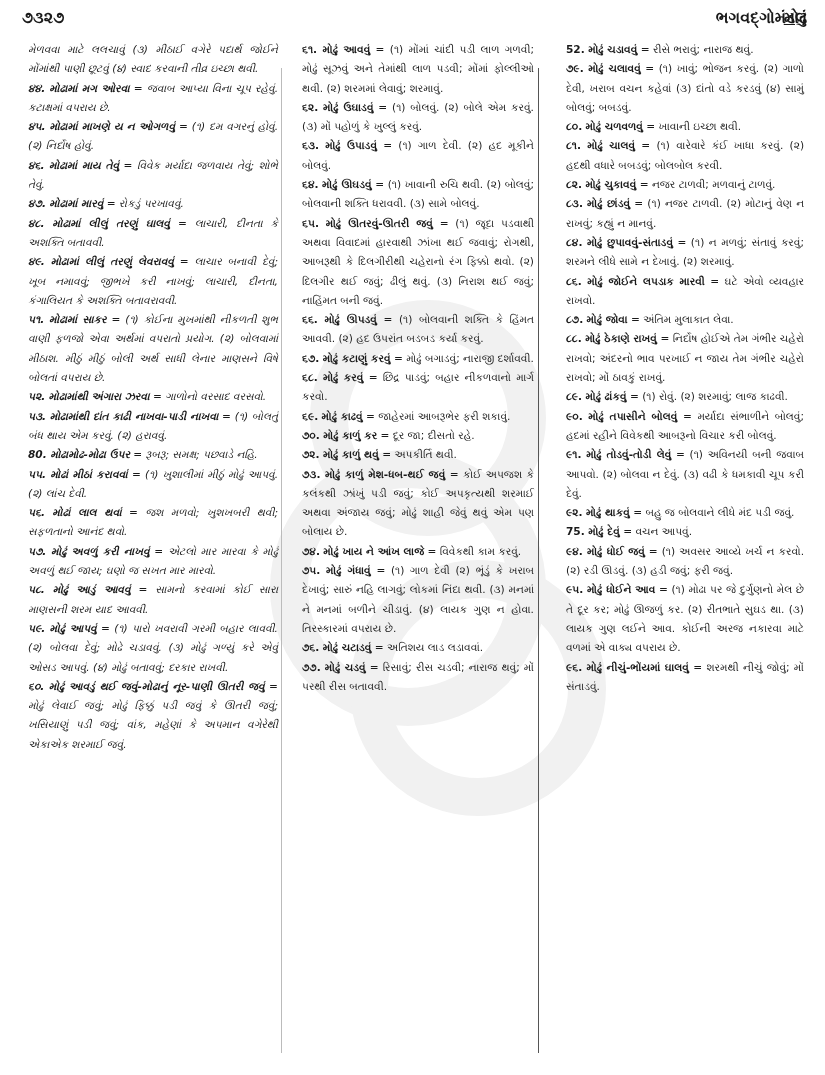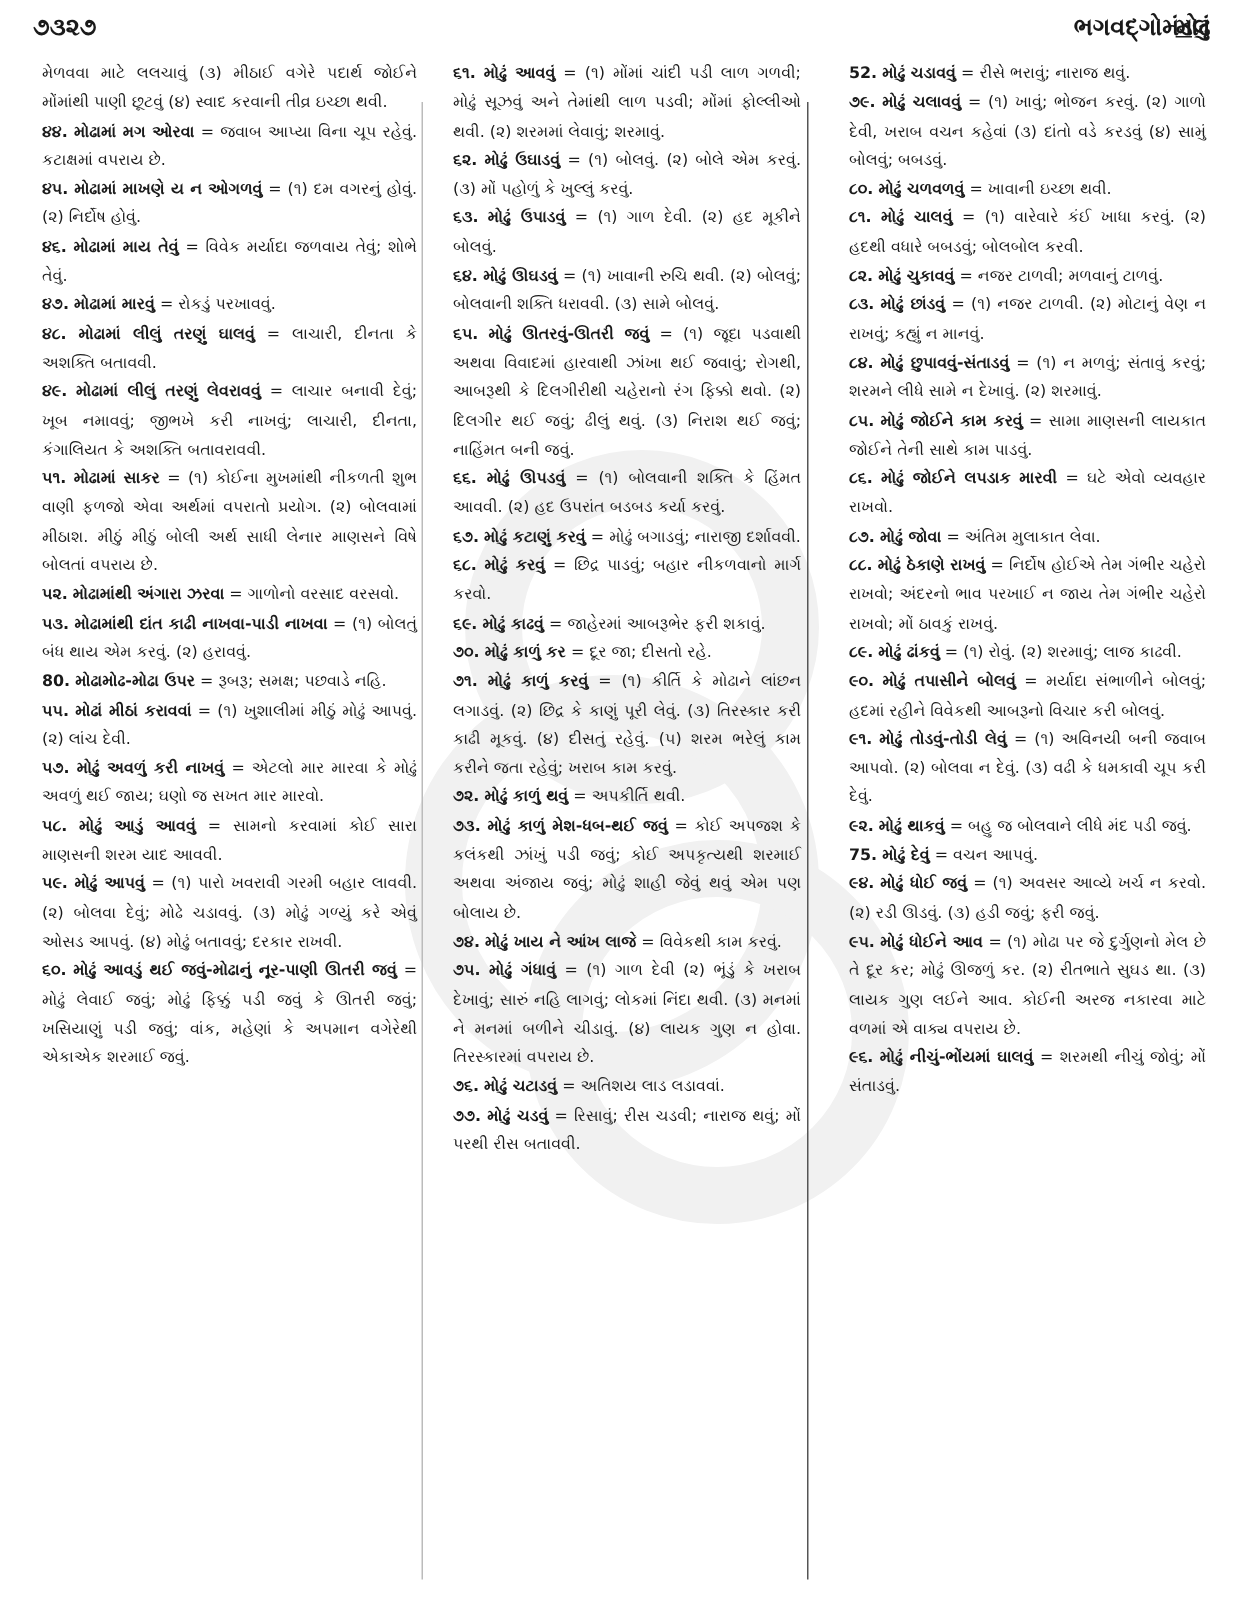--- a/index.html
+++ b/index.html
@@ -7,21 +7,21 @@
          font-family: "DejaVu Sans", sans-serif; color: #1a1a1a; }
   .watermark { position: absolute; left: 290px; top: 300px; width: 280px; height: 480px; pointer-events: none; }
   .watermark .ring { position: absolute; border: 38px solid #f1f1f1; border-radius: 50%; }
   .header { position: absolute; top: 8px; left: 22px; right: 18px; height: 22px;
             font-size: 16px; font-weight: bold; }
   .header .pg { position: absolute; left: 0; top: 0; }
   .header .title { position: absolute; left: 0; right: 0; text-align: right; top: 0; }
   .header .guide { position: absolute; right: 0; top: 0; text-decoration: underline; }
   .col { position: absolute; top: 40px; font-size: 10.6px; line-height: 19.3px;
          text-align: justify; }
-  .col.c1 { left: 28px; width: 250px; }
+  .col.c1 { left: 28px; width: 250px; font-style: italic; }
   .col.c2 { left: 302px; width: 232px; }
   .col.c3 { left: 566px; width: 238px; }
   .sep { position: absolute; width: 1px; background: #777; }
   .sep.s1 { left: 281px; top: 68px; height: 985px; background: #bbb; }
   .sep.s2 { left: 538px; top: 68px; height: 985px; background: #555; }
   .entry { margin: 0; padding: 0; }
   .num { font-weight: bold; }
   .head { font-weight: bold; }
 </style>
 </head>
@@ -48,53 +48,52 @@
     <p class="entry"><span class="num">૪૫.</span> <span class="head">મોઢામાં માખણે ય ન ઓગળવું</span> <span>= (૧) દમ વગરનું હોવું. (૨) નિર્દોષ હોવું.</span></p>
     <p class="entry"><span class="num">૪૬.</span> <span class="head">મોઢામાં માય તેવું</span> <span>= વિવેક મર્યાદા જળવાય તેવું; શોભે તેવું.</span></p>
     <p class="entry"><span class="num">૪૭.</span> <span class="head">મોઢામાં મારવું</span> <span>= રોકડું પરખાવવું.</span></p>
     <p class="entry"><span class="num">૪૮.</span> <span class="head">મોઢામાં લીલું તરણું ઘાલવું</span> <span>= લાચારી, દીનતા કે અશક્તિ બતાવવી.</span></p>
     <p class="entry"><span class="num">૪૯.</span> <span class="head">મોઢામાં લીલું તરણું લેવરાવવું</span> <span>= લાચાર બનાવી દેવું; ખૂબ નમાવવું; જીભખે કરી નાખવું; લાચારી, દીનતા, કંગાલિયત કે અશક્તિ બતાવરાવવી.</span></p>
     <p class="entry"><span class="num">૫૧.</span> <span class="head">મોઢામાં સાકર</span> <span>= (૧) કોઈના મુખમાંથી નીકળતી શુભ વાણી ફળજો એવા અર્થમાં વપરાતો પ્રયોગ. (૨) બોલવામાં મીઠાશ. મીઠું મીઠું બોલી અર્થ સાધી લેનાર માણસને વિષે બોલતાં વપરાય છે.</span></p>
     <p class="entry"><span class="num">૫૨.</span> <span class="head">મોઢામાંથી અંગારા ઝરવા</span> <span>= ગાળોનો વરસાદ વરસવો.</span></p>
     <p class="entry"><span class="num">૫૩.</span> <span class="head">મોઢામાંથી દાંત કાઢી નાખવા-પાડી નાખવા</span> <span>= (૧) બોલતું બંધ થાય એમ કરવું. (૨) હરાવવું.</span></p>
     <p class="entry"><span class="num">80.</span> <span class="head">મોઢામોઢ-મોઢા ઉપર</span> <span>= રૂબરૂ; સમક્ષ; પછવાડે નહિ.</span></p>
     <p class="entry"><span class="num">૫૫.</span> <span class="head">મોઢાં મીઠાં કરાવવાં</span> <span>= (૧) ખુશાલીમાં મીઠું મોઢું આપવું. (૨) લાંચ દેવી.</span></p>
+    <p class="entry"><span class="num">૫૬.</span> <span class="head">મોઢાં લાલ થવાં</span> <span>= જશ મળવો; ખુશખબરી થવી; સફળતાનો આનંદ થવો.</span></p>
     <p class="entry"><span class="num">૫૭.</span> <span class="head">મોઢું અવળું કરી નાખવું</span> <span>= એટલો માર મારવા કે મોઢું અવળું થઈ જાય; ઘણો જ સખત માર મારવો.</span></p>
     <p class="entry"><span class="num">૫૮.</span> <span class="head">મોઢું આડું આવવું</span> <span>= સામનો કરવામાં કોઈ સારા માણસની શરમ યાદ આવવી.</span></p>
     <p class="entry"><span class="num">૫૯.</span> <span class="head">મોઢું આપવું</span> <span>= (૧) પારો ખવરાવી ગરમી બહાર લાવવી. (૨) બોલવા દેવું; મોઢે ચડાવવું. (૩) મોઢું ગળ્યું કરે એવું ઓસડ આપવું. (૪) મોઢું બતાવવું; દરકાર રાખવી.</span></p>
     <p class="entry"><span class="num">૬૦.</span> <span class="head">મોઢું આવડું થઈ જવું-મોઢાનું નૂર-પાણી ઊતરી જવું</span> <span>= મોઢું લેવાઈ જવું; મોઢું ફિક્કું પડી જવું કે ઊતરી જવું; ખસિયાણું પડી જવું; વાંક, મહેણાં કે અપમાન વગેરેથી એકાએક શરમાઈ જવું.</span></p>
   </div>
 <div class="col c2">
     <p class="entry"><span class="num">૬૧.</span> <span class="head">મોઢું આવવું</span> <span>= (૧) મોંમાં ચાંદી પડી લાળ ગળવી; મોઢું સૂઝવું અને તેમાંથી લાળ પડવી; મોંમાં ફોલ્લીઓ થવી. (૨) શરમમાં લેવાવું; શરમાવું.</span></p>
     <p class="entry"><span class="num">૬૨.</span> <span class="head">મોઢું ઉઘાડવું</span> <span>= (૧) બોલવું. (૨) બોલે એમ કરવું. (૩) મોં પહોળું કે ખુલ્લું કરવું.</span></p>
     <p class="entry"><span class="num">૬૩.</span> <span class="head">મોઢું ઉપાડવું</span> <span>= (૧) ગાળ દેવી. (૨) હદ મૂકીને બોલવું.</span></p>
     <p class="entry"><span class="num">૬૪.</span> <span class="head">મોઢું ઊઘડવું</span> <span>= (૧) ખાવાની રુચિ થવી. (૨) બોલવું; બોલવાની શક્તિ ધરાવવી. (૩) સામે બોલવું.</span></p>
     <p class="entry"><span class="num">૬૫.</span> <span class="head">મોઢું ઊતરવું-ઊતરી જવું</span> <span>= (૧) જૂદા પડવાથી અથવા વિવાદમાં હારવાથી ઝાંખા થઈ જવાવું; રોગથી, આબરૂથી કે દિલગીરીથી ચહેરાનો રંગ ફિક્કો થવો. (૨) દિલગીર થઈ જવું; ઢીલું થવું. (૩) નિરાશ થઈ જવું; નાહિંમત બની જવું.</span></p>
     <p class="entry"><span class="num">૬૬.</span> <span class="head">મોઢું ઊપડવું</span> <span>= (૧) બોલવાની શક્તિ કે હિંમત આવવી. (૨) હદ ઉપરાંત બડબડ કર્યા કરવું.</span></p>
     <p class="entry"><span class="num">૬૭.</span> <span class="head">મોઢું કટાણું કરવું</span> <span>= મોઢું બગાડવું; નારાજી દર્શાવવી.</span></p>
     <p class="entry"><span class="num">૬૮.</span> <span class="head">મોઢું કરવું</span> <span>= છિદ્ર પાડવું; બહાર નીકળવાનો માર્ગ કરવો.</span></p>
     <p class="entry"><span class="num">૬૯.</span> <span class="head">મોઢું કાઢવું</span> <span>= જાહેરમાં આબરૂભેર ફરી શકાવું.</span></p>
     <p class="entry"><span class="num">૭૦.</span> <span class="head">મોઢું કાળું કર</span> <span>= દૂર જા; દીસતો રહે.</span></p>
-    <p class="entry"><span class="num">૭૧.</span> <span class="head">મોઢું કાળું કરવું</span> <span>= (૧) કીર્તિ કે મોઢાને લાંછન લગાડવું. (૨) છિદ્ર કે કાણું પૂરી લેવું. (૩) તિરસ્કાર કરી કાઢી મૂકવું. (૪) દીસતું રહેવું. (૫) શરમ ભરેલું કામ કરીને જતા રહેવું; ખરાબ કામ કરવું.</span></p>
     <p class="entry"><span class="num">૭૨.</span> <span class="head">મોઢું કાળું થવું</span> <span>= અપકીર્તિ થવી.</span></p>
     <p class="entry"><span class="num">૭૩.</span> <span class="head">મોઢું કાળું મેશ-ધબ-થઈ જવું</span> <span>= કોઈ અપજશ કે કલંકથી ઝાંખું પડી જવું; કોઈ અપકૃત્યથી શરમાઈ અથવા અંજાય જવું; મોઢું શાહી જેવું થવું એમ પણ બોલાય છે.</span></p>
     <p class="entry"><span class="num">૭૪.</span> <span class="head">મોઢું ખાય ને આંખ લાજે</span> <span>= વિવેકથી કામ કરવું.</span></p>
     <p class="entry"><span class="num">૭૫.</span> <span class="head">મોઢું ગંધાવું</span> <span>= (૧) ગાળ દેવી (૨) ભૂંડું કે ખરાબ દેખાવું; સારું નહિ લાગવું; લોકમાં નિંદા થવી. (૩) મનમાં ને મનમાં બળીને ચીડાવું. (૪) લાયક ગુણ ન હોવા. તિરસ્કારમાં વપરાય છે.</span></p>
     <p class="entry"><span class="num">૭૬.</span> <span class="head">મોઢું ચટાડવું</span> <span>= અતિશય લાડ લડાવવાં.</span></p>
     <p class="entry"><span class="num">૭૭.</span> <span class="head">મોઢું ચડવું</span> <span>= રિસાવું; રીસ ચડવી; નારાજ થવું; મોં પરથી રીસ બતાવવી.</span></p>
   </div>
 <div class="col c3">
     <p class="entry"><span class="num">52.</span> <span class="head">મોઢું ચડાવવું</span> <span>= રીસે ભરાવું; નારાજ થવું.</span></p>
     <p class="entry"><span class="num">૭૯.</span> <span class="head">મોઢું ચલાવવું</span> <span>= (૧) ખાવું; ભોજન કરવું. (૨) ગાળો દેવી, ખરાબ વચન કહેવાં (૩) દાંતો વડે કરડવું (૪) સામું બોલવું; બબડવું.</span></p>
     <p class="entry"><span class="num">૮૦.</span> <span class="head">મોઢું ચળવળવું</span> <span>= ખાવાની ઇચ્છા થવી.</span></p>
     <p class="entry"><span class="num">૮૧.</span> <span class="head">મોઢું ચાલવું</span> <span>= (૧) વારેવારે કંઈ ખાધા કરવું. (૨) હદથી વધારે બબડવું; બોલબોલ કરવી.</span></p>
     <p class="entry"><span class="num">૮૨.</span> <span class="head">મોઢું ચુકાવવું</span> <span>= નજર ટાળવી; મળવાનું ટાળવું.</span></p>
     <p class="entry"><span class="num">૮૩.</span> <span class="head">મોઢું છાંડવું</span> <span>= (૧) નજર ટાળવી. (૨) મોટાનું વેણ ન રાખવું; કહ્યું ન માનવું.</span></p>
     <p class="entry"><span class="num">૮૪.</span> <span class="head">મોઢું છુપાવવું-સંતાડવું</span> <span>= (૧) ન મળવું; સંતાવું કરવું; શરમને લીધે સામે ન દેખાવું. (૨) શરમાવું.</span></p>
-    <p class="entry"><span class="num">૮૫.</span> <span class="head">મોઢું જોઈને કામ કરવું</span> <span>= સામા માણસની લાયકાત જોઈને તેની સાથે કામ પાડવું.</span></p>
     <p class="entry"><span class="num">૮૬.</span> <span class="head">મોઢું જોઈને લપડાક મારવી</span> <span>= ઘટે એવો વ્યવહાર રાખવો.</span></p>
     <p class="entry"><span class="num">૮૭.</span> <span class="head">મોઢું જોવા</span> <span>= અંતિમ મુલાકાત લેવા.</span></p>
     <p class="entry"><span class="num">૮૮.</span> <span class="head">મોઢું ઠેકાણે રાખવું</span> <span>= નિર્દોષ હોઈએ તેમ ગંભીર ચહેરો રાખવો; અંદરનો ભાવ પરખાઈ ન જાય તેમ ગંભીર ચહેરો રાખવો; મોં ઠાવકું રાખવું.</span></p>
     <p class="entry"><span class="num">૮૯.</span> <span class="head">મોઢું ઢાંકવું</span> <span>= (૧) રોવું. (૨) શરમાવું; લાજ કાઢવી.</span></p>
     <p class="entry"><span class="num">૯૦.</span> <span class="head">મોઢું તપાસીને બોલવું</span> <span>= મર્યાદા સંભાળીને બોલવું; હદમાં રહીને વિવેકથી આબરૂનો વિચાર કરી બોલવું.</span></p>
     <p class="entry"><span class="num">૯૧.</span> <span class="head">મોઢું તોડવું-તોડી લેવું</span> <span>= (૧) અવિનયી બની જવાબ આપવો. (૨) બોલવા ન દેવું. (૩) વઢી કે ધમકાવી ચૂપ કરી દેવું.</span></p>
     <p class="entry"><span class="num">૯૨.</span> <span class="head">મોઢું થાકવું</span> <span>= બહુ જ બોલવાને લીધે મંદ પડી જવું.</span></p>
     <p class="entry"><span class="num">75.</span> <span class="head">મોઢું દેવું</span> <span>= વચન આપવું.</span></p>
     <p class="entry"><span class="num">૯૪.</span> <span class="head">મોઢું ધોઈ જવું</span> <span>= (૧) અવસર આવ્યે ખર્ચ ન કરવો. (૨) રડી ઊડવું. (૩) હડી જવું; ફરી જવું.</span></p>
     <p class="entry"><span class="num">૯૫.</span> <span class="head">મોઢું ધોઈને આવ</span> <span>= (૧) મોઢા પર જે દુર્ગુણનો મેલ છે તે દૂર કર; મોઢું ઊજળું કર. (૨) રીતભાતે સુઘડ થા. (૩) લાયક ગુણ લઈને આવ. કોઈની અરજ નકારવા માટે વળમાં એ વાક્ય વપરાય છે.</span></p>

